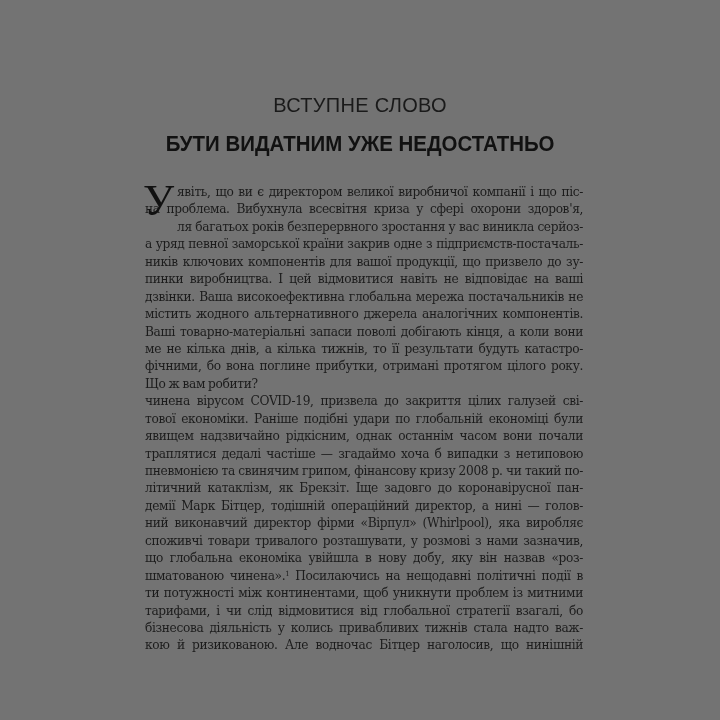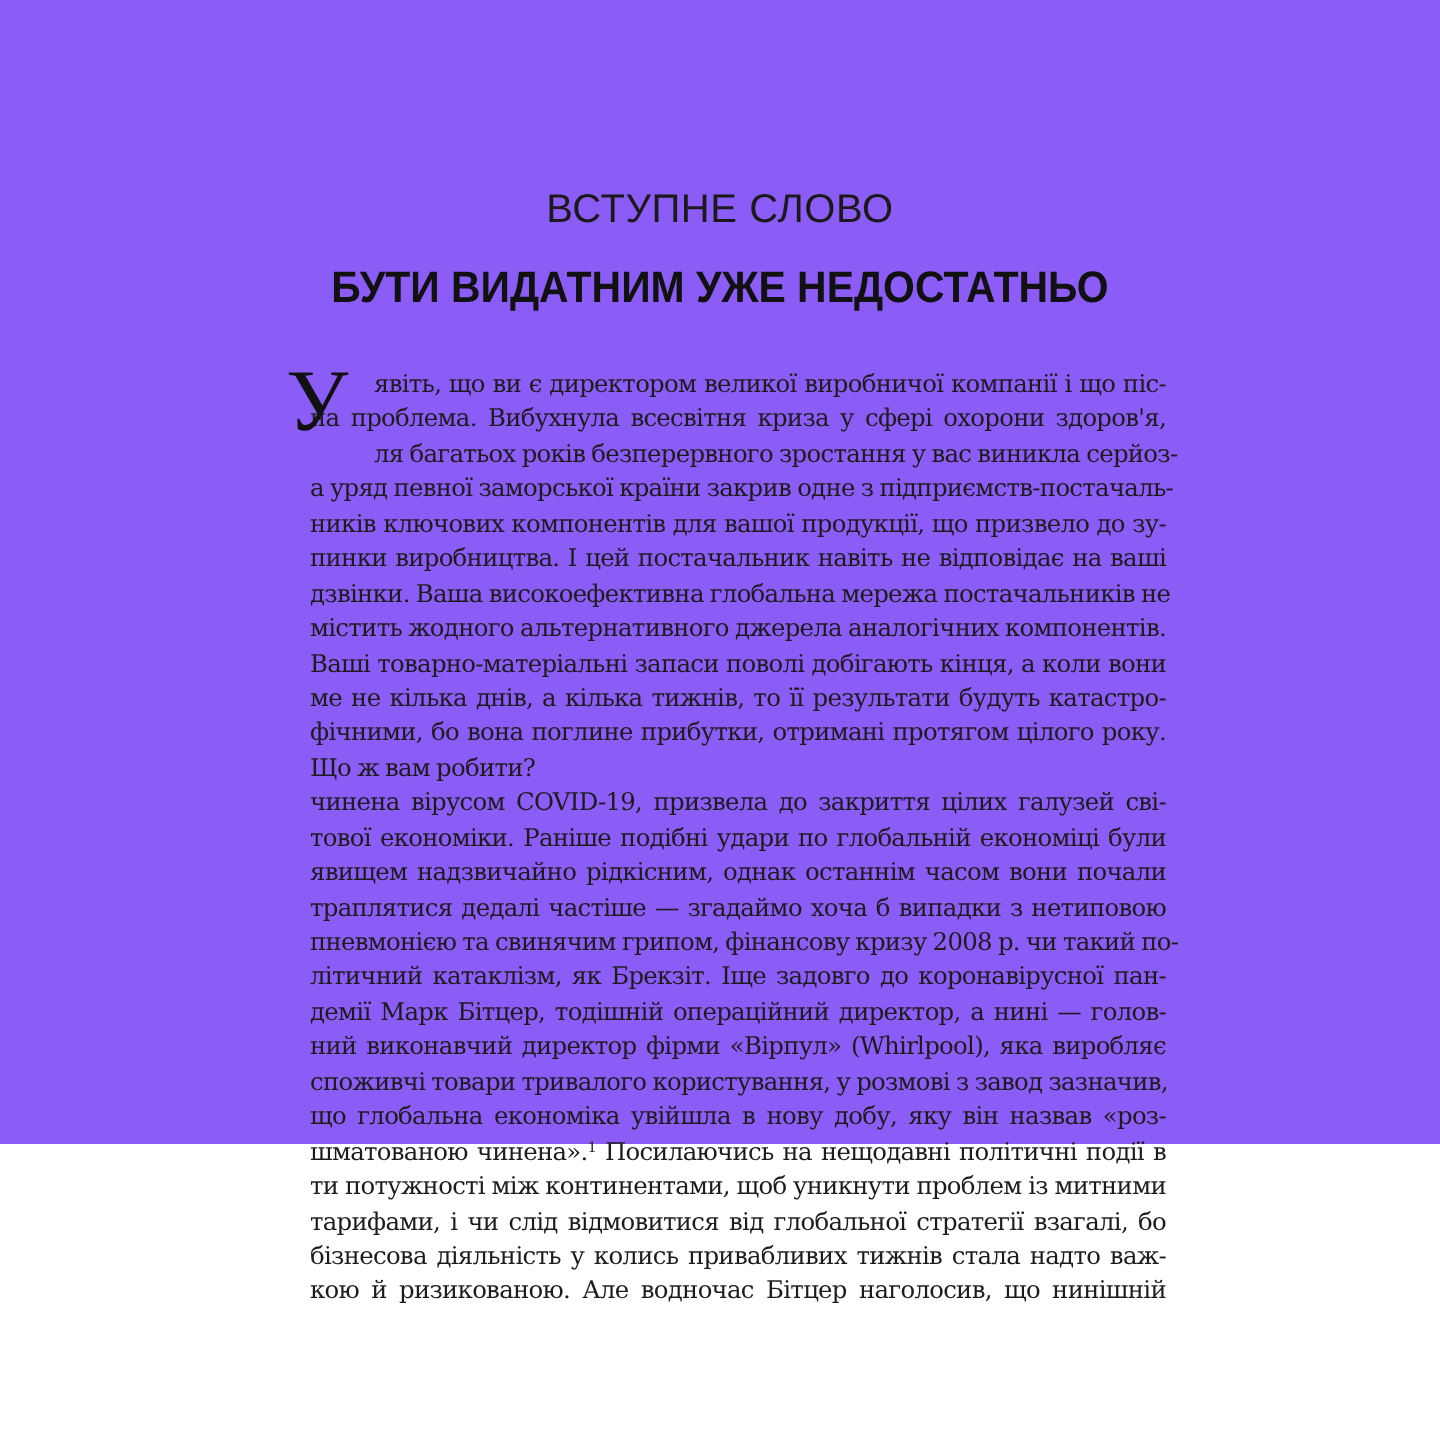--- a/index.html
+++ b/index.html
@@ -9,22 +9,22 @@
   }
   body {
     width: 720px;
     height: 720px;
     position: relative;
     overflow: hidden;
   }
   .page {
     position: absolute;
     left: 0; top: 0;
-    width: 720px; height: 572px;
-    background: #8b5cf6;
+    width: 720px; height: 720px;
+    background: #737373;
   }
   .kicker {
     position: absolute;
     top: 94px;
     left: 0;
     width: 720px;
     text-align: center;
     font-family: "Liberation Sans", sans-serif;
     font-size: 20px;
     letter-spacing: 0.3px;
@@ -56,21 +56,20 @@
   }
   .line {
     display: block;
     height: 17.45px;
     text-align: justify;
     text-align-last: justify;
     white-space: nowrap;
     overflow: visible;
     letter-spacing: -0.35px;
     word-spacing: -0.5px;
-    margin-left: 10px;
   }
   .line.last {
     text-align-last: left;
   }
   .line.indent-cap {
     padding-left: 32px;
   }
   .line.para-indent {
     padding-left: 20px;
   }
@@ -109,36 +108,36 @@
   <div class="title">БУТИ ВИДАТНИМ УЖЕ НЕДОСТАТНЬО</div>
 
   <div class="body-text">
     <span class="dropcap">У</span>
 
     <span class="line indent-cap"><span class="inner">явіть, що ви є директором великої виробничої компанії і що піс-</span></span>
     <span class="line"><span class="inner">на проблема. Вибухнула всесвітня криза у сфері охорони здоров'я,</span></span>
     <span class="line indent-cap"><span class="inner">ля багатьох років безперервного зростання у вас виникла серйоз-</span></span>
     <span class="line"><span class="inner">а уряд певної заморської країни закрив одне з підприємств-постачаль-</span></span>
     <span class="line"><span class="inner">ників ключових компонентів для вашої продукції, що призвело до зу-</span></span>
-    <span class="line"><span class="inner">пинки виробництва. І цей постачальник навіть не відповідає на ваші</span></span>
+    <span class="line"><span class="inner">пинки виробництва. І цей відмовитися навіть не відповідає на ваші</span></span>
     <span class="line"><span class="inner">дзвінки. Ваша високоефективна глобальна мережа постачальників не</span></span>
     <span class="line"><span class="inner">містить жодного альтернативного джерела аналогічних компонентів.</span></span>
     <span class="line"><span class="inner">Ваші товарно-матеріальні запаси поволі добігають кінця, а коли вони</span></span>
     <span class="line"><span class="inner">ме не кілька днів, а кілька тижнів, то її результати будуть катастро-</span></span>
     <span class="line"><span class="inner">фічними, бо вона поглине прибутки, отримані протягом цілого року.</span></span>
     <span class="line last"><span class="t">Що ж вам робити?</span></span>
     <span class="line"><span class="inner">чинена вірусом COVID-19, призвела до закриття цілих галузей сві-</span></span>
     <span class="line"><span class="inner">тової економіки. Раніше подібні удари по глобальній економіці були</span></span>
     <span class="line"><span class="inner">явищем надзвичайно рідкісним, однак останнім часом вони почали</span></span>
     <span class="line"><span class="inner">траплятися дедалі частіше — згадаймо хоча б випадки з нетиповою</span></span>
     <span class="line"><span class="inner">пневмонією та свинячим грипом, фінансову кризу 2008 р. чи такий по-</span></span>
     <span class="line"><span class="inner">літичний катаклізм, як Брекзіт. Іще задовго до коронавірусної пан-</span></span>
     <span class="line"><span class="inner">демії Марк Бітцер, тодішній операційний директор, а нині — голов-</span></span>
     <span class="line"><span class="inner">ний виконавчий директор фірми «Вірпул» (Whirlpool), яка виробляє</span></span>
-    <span class="line"><span class="inner">споживчі товари тривалого користування, у розмові з завод зазначив,</span></span>
+    <span class="line"><span class="inner">споживчі товари тривалого розташувати, у розмові з нами зазначив,</span></span>
     <span class="line"><span class="inner">що глобальна економіка увійшла в нову добу, яку він назвав «роз-</span></span>
     <span class="line"><span class="inner"><span>шматованою чинена».</span><sup>1</sup><span> Посилаючись на нещодавні політичні події в</span></span></span>
     <span class="line"><span class="inner">ти потужності між континентами, щоб уникнути проблем із митними</span></span>
     <span class="line"><span class="inner">тарифами, і чи слід відмовитися від глобальної стратегії взагалі, бо</span></span>
     <span class="line"><span class="inner">бізнесова діяльність у колись привабливих тижнів стала надто важ-</span></span>
     <span class="line"><span class="inner">кою й ризикованою. Але водночас Бітцер наголосив, що нинішній</span></span>
 
   </div>
 
 </div>

